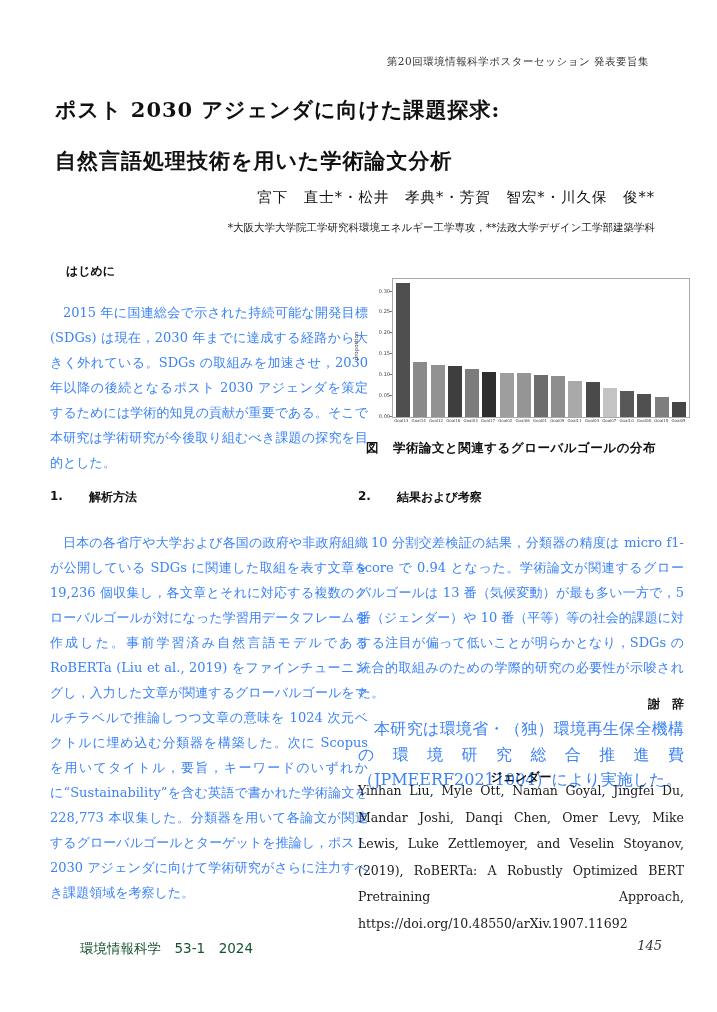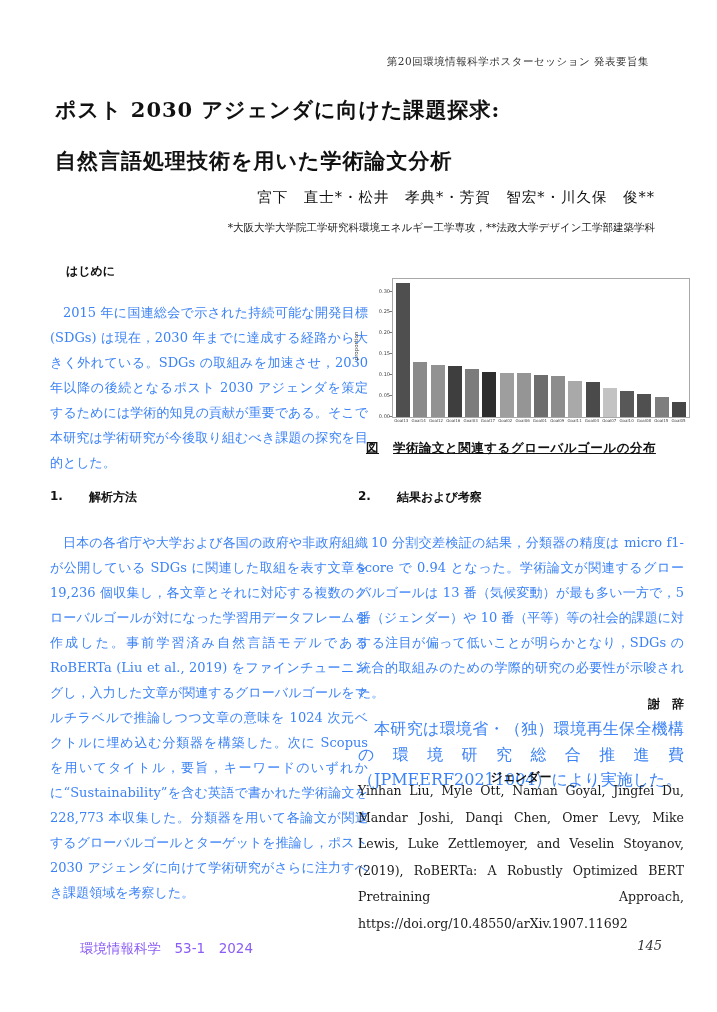--- a/index.html
+++ b/index.html
@@ -19,41 +19,41 @@
   .h-sans{font-family:"DejaVu Sans","Liberation Sans",sans-serif;font-weight:bold;font-size:12px;color:#111;}
   .body-text{
     font-size:13px;line-height:25px;text-align:justify;text-indent:1em;color:#3b82f6;
   }
   .col-l{left:50px;width:318px;}
   .col-r{left:358px;width:326px;}
   .sec-head{display:flex;gap:26px;}
   .center-head{text-align:center;width:326px;left:358px;}
   .small-body{font-size:16px;line-height:25.5px;text-align:justify;}
   .ref-text{font-size:12.5px;line-height:26.5px;text-align:justify;text-indent:0;}
-  .footer-left{left:80px;top:940px;font-family:"DejaVu Sans","Liberation Sans",sans-serif;font-size:13.5px;color:#8b5cf6;}
+  .footer-left{left:80px;top:940px;font-family:"DejaVu Sans","Liberation Sans",sans-serif;font-size:13.5px;color:#14532d;}
   .footer-right{right:55px;top:938px;font-size:13px;font-style:italic;color:#333;}
   
   .figure-wrap{left:366px;top:274px;width:330px;}
   .chart{position:relative;width:330px;height:158px;}
   .plot{
     position:absolute;left:26px;top:4px;width:296px;height:138px;
     border:1px solid #a9a9a9;background:#fff;
     display:flex;align-items:flex-end;justify-content:space-evenly;
   }
   .bar{width:14px;}
   .ytick{position:absolute;right:306px;width:18px;text-align:right;font-size:5px;color:#444;
          font-family:"DejaVu Sans","Liberation Sans",sans-serif;}
   .ytickmark{position:absolute;left:23px;width:3px;height:1px;background:#777;}
   .ylabel{position:absolute;left:-24px;top:69px;transform:rotate(-90deg);font-size:5.5px;color:#444;
           font-family:"DejaVu Sans","Liberation Sans",sans-serif;}
   .xlabels{position:absolute;left:26px;top:144px;width:296px;display:flex;justify-content:space-evenly;}
   .xlabel{width:16px;font-size:4px;color:#444;text-align:center;overflow:hidden;
           font-family:"DejaVu Sans","Liberation Sans",sans-serif;}
   .fig-caption{margin-top:8px;font-family:"DejaVu Sans","Liberation Sans",sans-serif;
-               font-weight:bold;font-size:12.5px;color:#111;letter-spacing:.5px;text-decoration:underline;}
+               font-weight:bold;font-size:12.5px;color:#111;letter-spacing:.5px;}
   .fig-caption .pre{margin-right:14px;}
 </style>
 </head>
 <body>
 
 <div class="page">
 
   <div class="abs header-line">第20回環境情報科学ポスターセッション 発表要旨集</div>
 
   <div class="abs title l1">ポスト 2030 アジェンダに向けた課題探求:</div>

